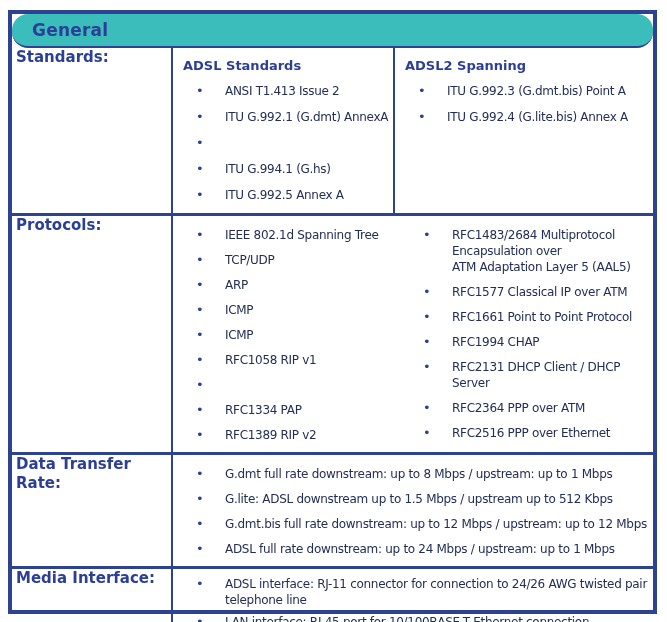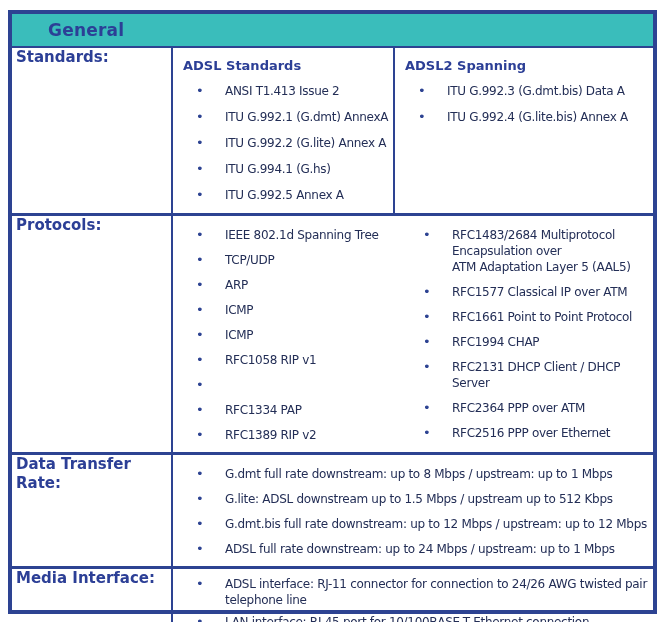--- a/index.html
+++ b/index.html
@@ -25,21 +25,22 @@
     display: flex;
     flex-direction: column;
   }
   .header-bar {
     background: var(--teal);
     height: 34px;
     flex: 0 0 34px;
     border-bottom: 2px solid var(--navy);
     display: flex;
     align-items: center;
-    padding-left: 36px;
+    padding-left: 20px;
+    border-radius: 16px;
   }
   .header-bar .title {
     color: var(--label-blue);
     font-weight: bold;
     font-size: 17px;
     letter-spacing: 0.2px;
   }
   .row {
     display: flex;
     flex-direction: row;
@@ -128,38 +129,37 @@
           <li>
               <span class="bullet">•</span>
               <span class="txt">ANSI T1.413 Issue 2</span>
             </li>
           <li>
               <span class="bullet">•</span>
               <span class="txt">ITU G.992.1 (G.dmt) AnnexA</span>
             </li>
           <li>
               <span class="bullet">•</span>
-              <span class="txt">ITU G.992.2 (G.lite) Annex A</span>
             </li>
           <li>
               <span class="bullet">•</span>
               <span class="txt">ITU G.994.1 (G.hs)</span>
             </li>
           <li>
               <span class="bullet">•</span>
               <span class="txt">ITU G.992.5 Annex A</span>
             </li>
         </ul>
       </div>
       <div class="cell std-right cell-pad">
         <div class="cell-heading">ADSL2 Spanning</div>
         <ul class="bullets">
           <li>
               <span class="bullet">•</span>
-              <span class="txt">ITU G.992.3 (G.dmt.bis) Data A</span>
+              <span class="txt">ITU G.992.3 (G.dmt.bis) Point A</span>
             </li>
           <li>
               <span class="bullet">•</span>
               <span class="txt">ITU G.992.4 (G.lite.bis) Annex A</span>
             </li>
         </ul>
       </div>
     </div>
   </div>
 

